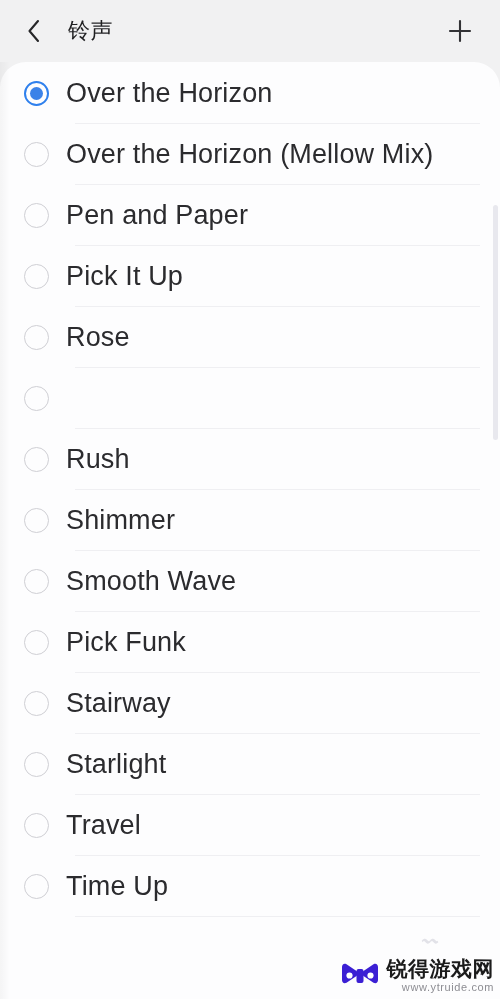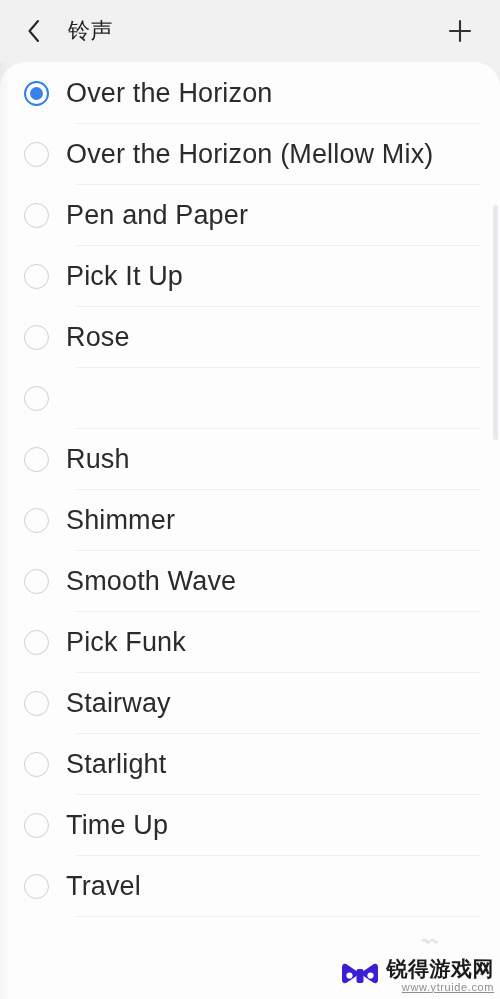--- a/index.html
+++ b/index.html
@@ -206,21 +206,20 @@
     color: #1b1b1b;
     line-height: 1.05;
     letter-spacing: 0.5px;
   }
   .wm-url {
     font-size: 11px;
     color: #8d8d93;
     letter-spacing: 0.6px;
     line-height: 1.4;
     text-align: right;
-    text-decoration: underline;
   }
   .wm-squiggle {
     position: absolute;
     right: 62px;
     bottom: 48px;
     color: #e2e2e8;
     font-size: 16px;
     z-index: 8;
     pointer-events: none;
   }
@@ -307,26 +306,26 @@
           <div class="row-label">Stairway</div>
           <div class="divider"></div>
         </div>
         <div class="row">
           <div class="radio"></div>
           <div class="row-label">Starlight</div>
           <div class="divider"></div>
         </div>
         <div class="row">
           <div class="radio"></div>
+          <div class="row-label">Travel</div>
+          <div class="divider"></div>
+        </div>
+        <div class="row">
+          <div class="radio"></div>
           <div class="row-label">Time Up</div>
-          <div class="divider"></div>
-        </div>
-        <div class="row">
-          <div class="radio"></div>
-          <div class="row-label">Travel</div>
           <div class="divider"></div>
         </div>
       </div>
   </div>
 
   <div class="edge-left"></div>
 
   <div class="scrollbar-track">
     <div class="scrollbar-thumb"></div>
   </div>

